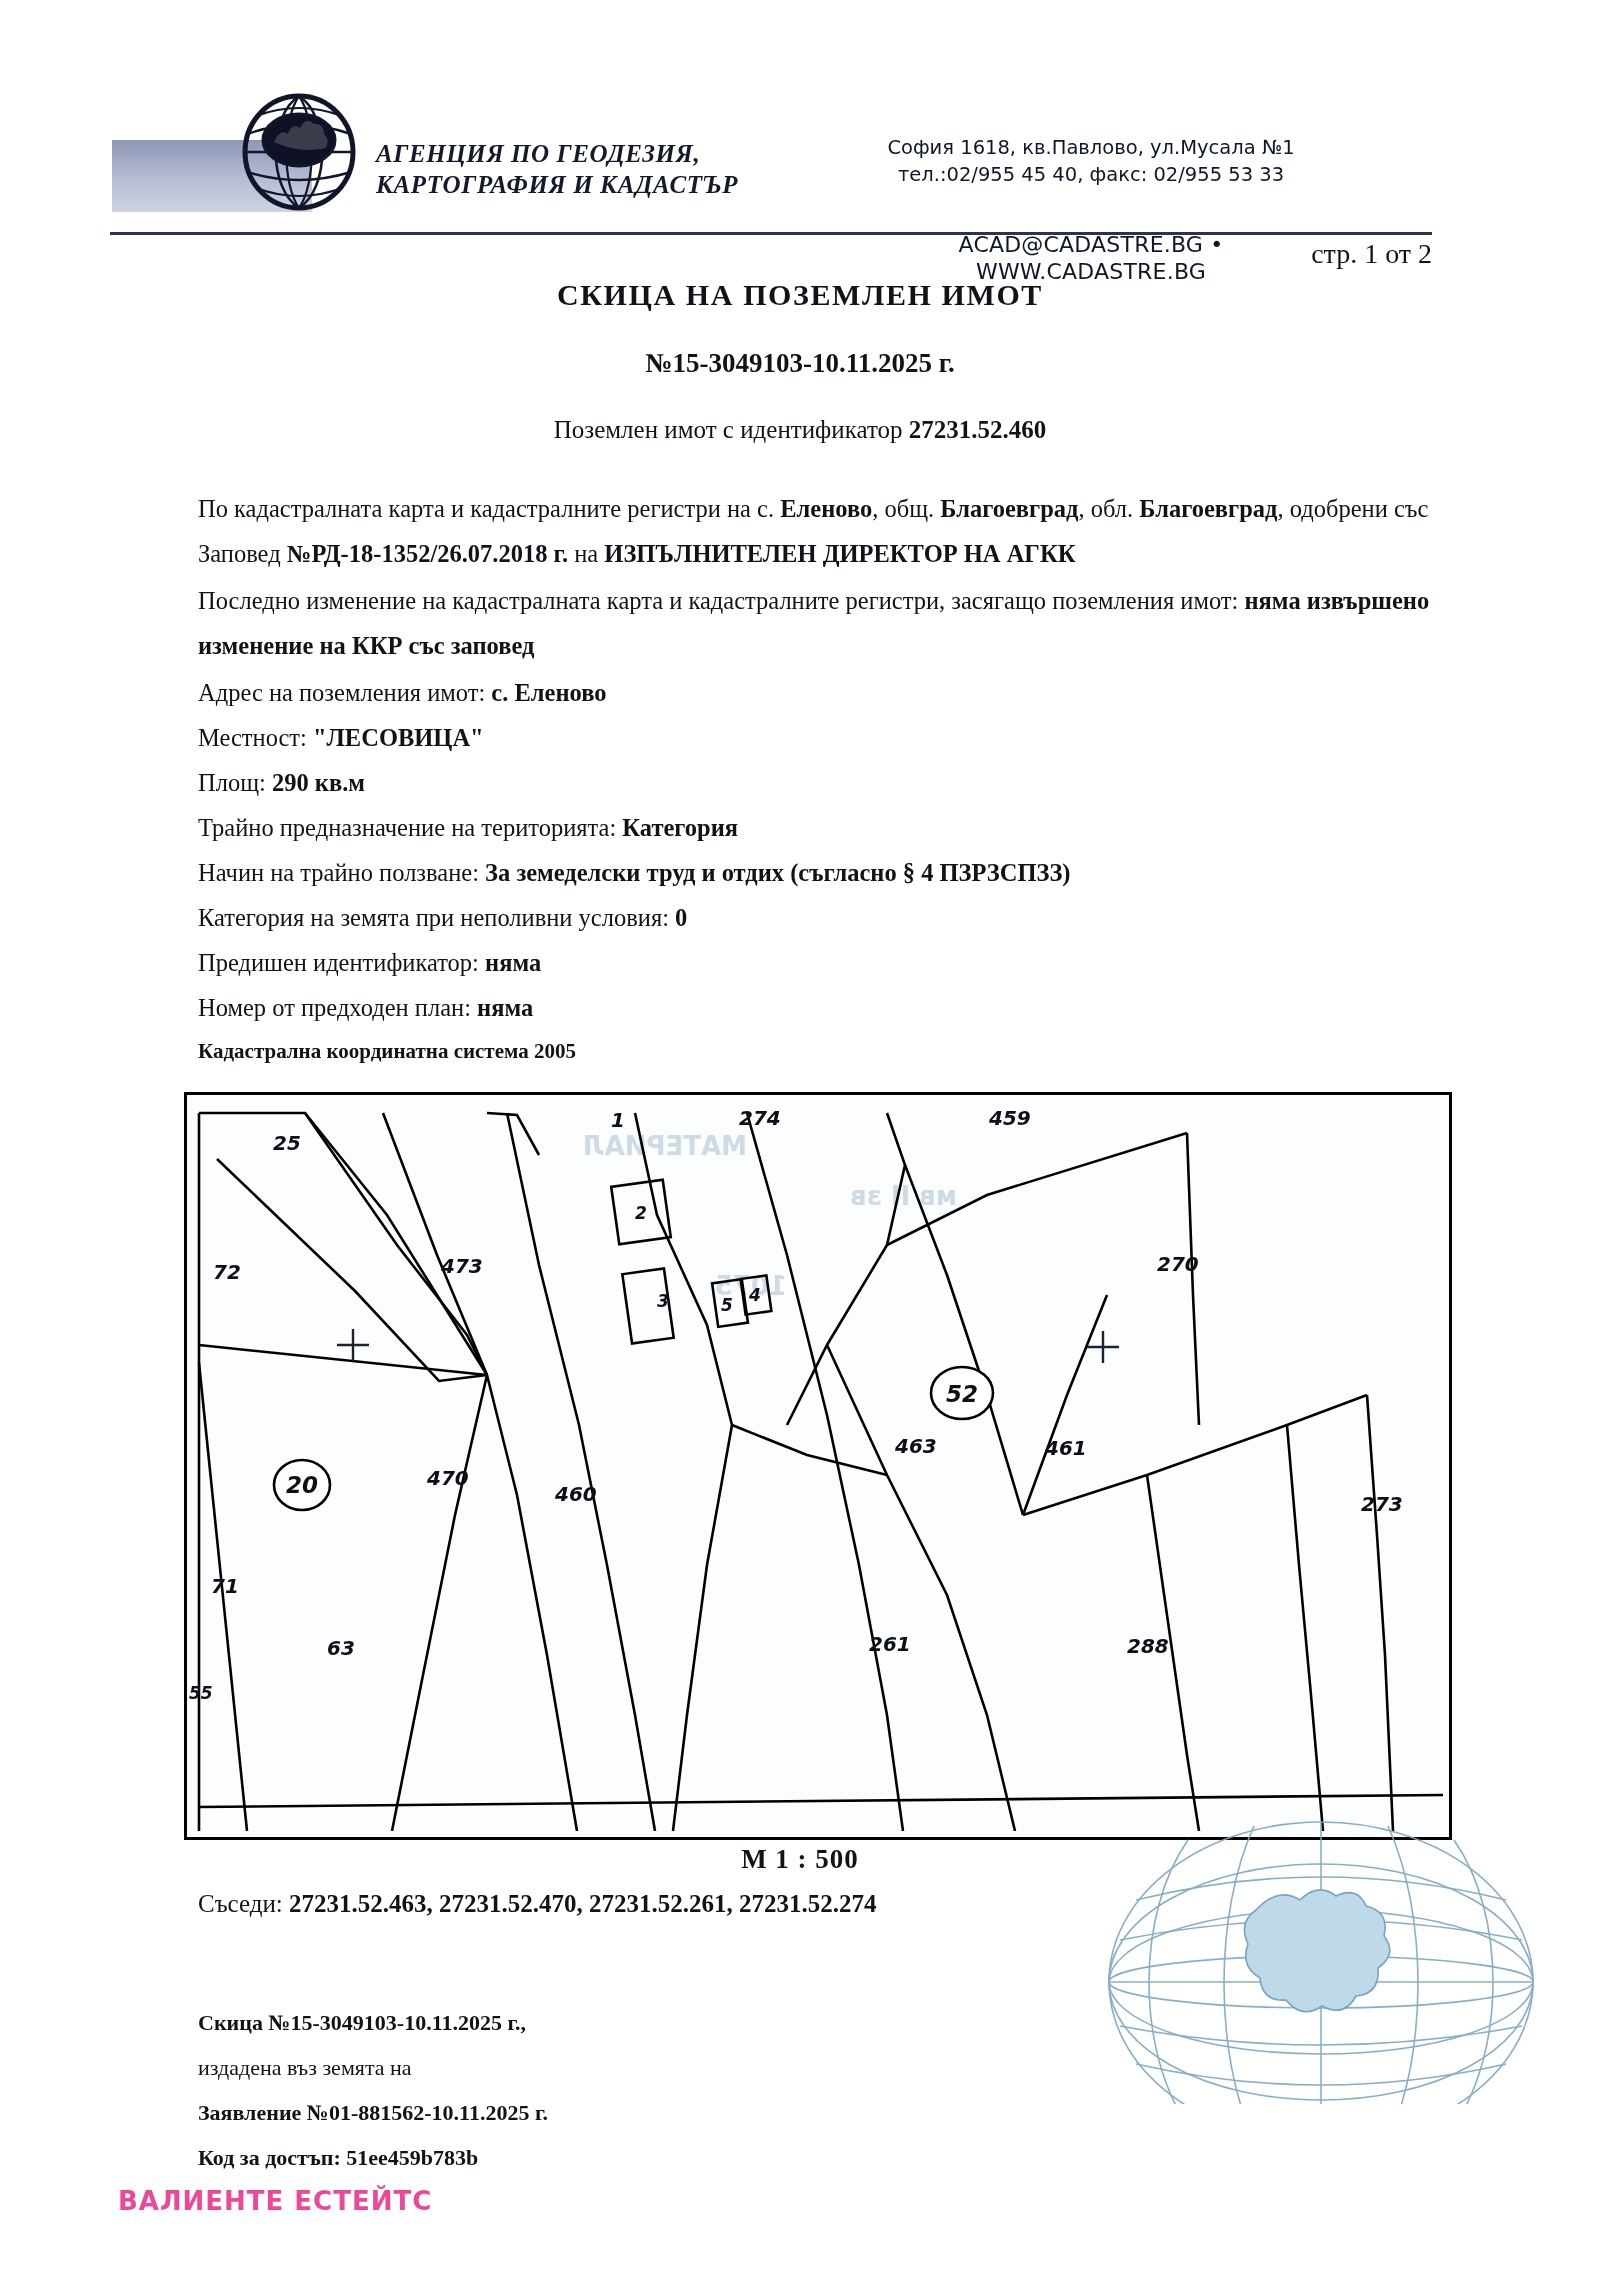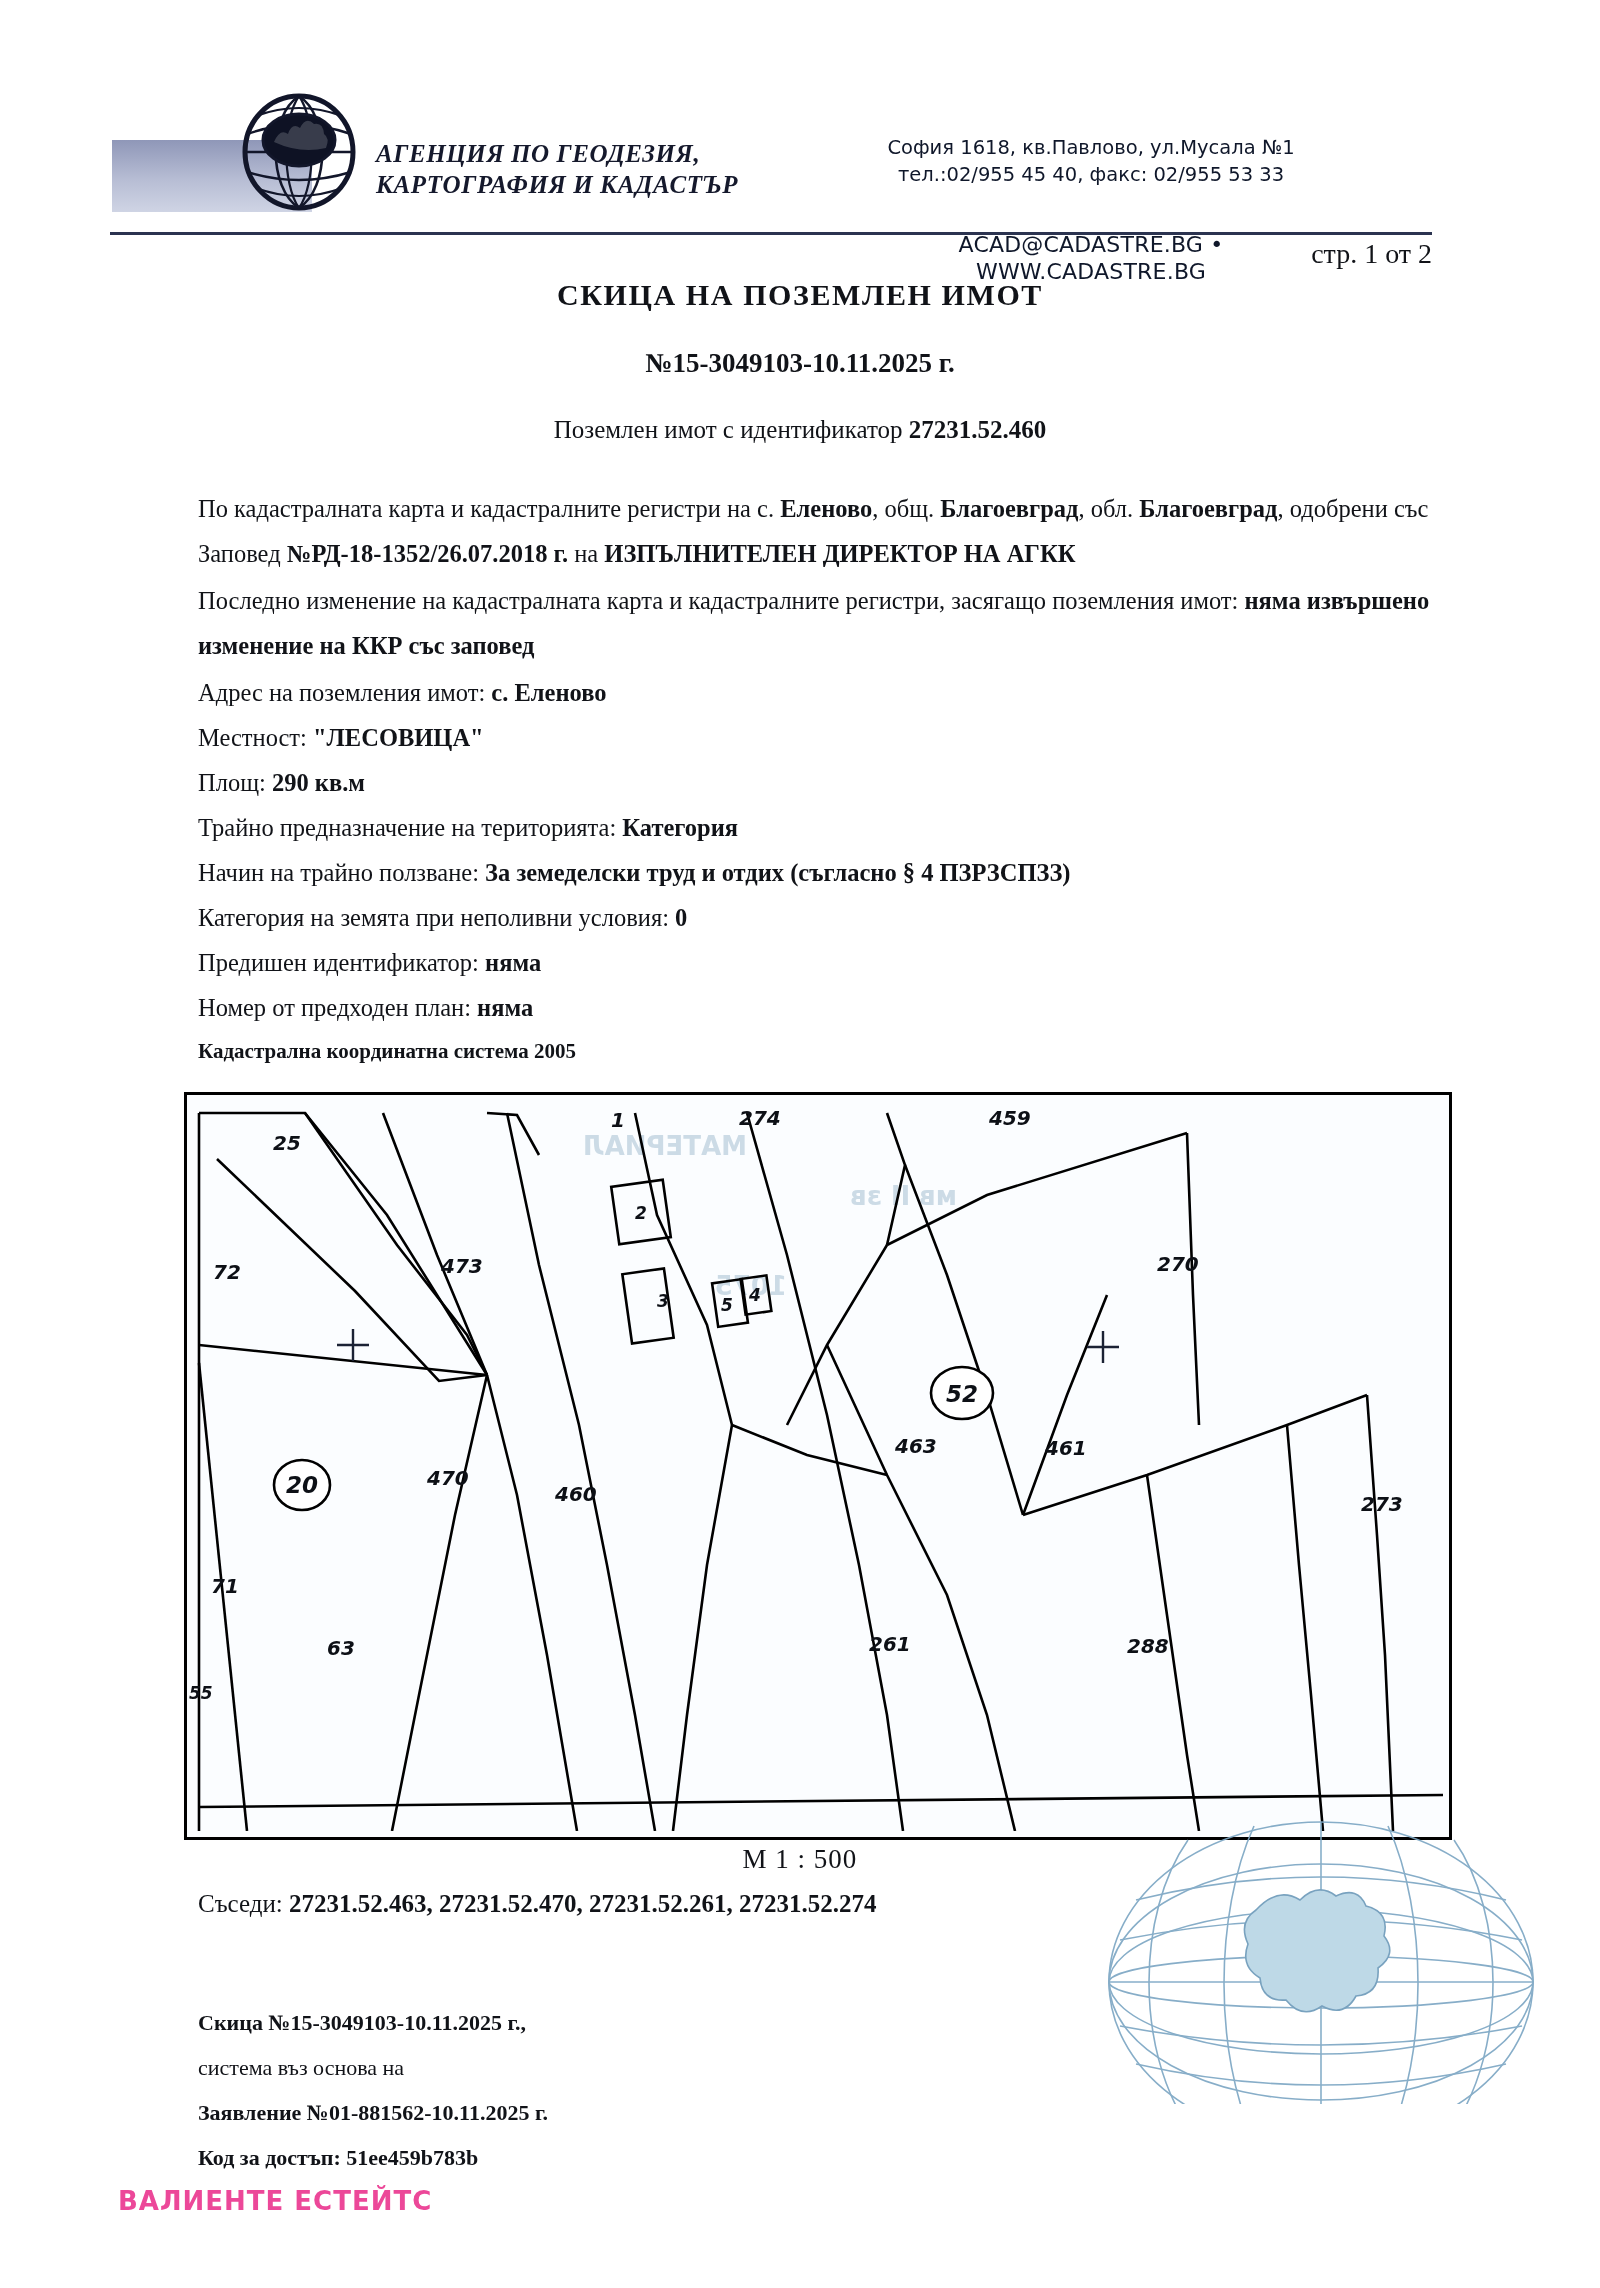--- a/index.html
+++ b/index.html
@@ -160,21 +160,21 @@
     fill: #ccdbe6;
   }
 
   
   .scale-label {
     position: absolute;
     left: 0; top: 1844px;
     width: 1600px;
     text-align: center;
     font-size: 27px;
-    font-weight: 400;
+    font-weight: 700;
     letter-spacing: 1px;
   }
   .neighbors {
     position: absolute;
     left: 198px;
     top: 1890px;
     width: 1240px;
     font-size: 25px;
     text-align: left;
   }
@@ -395,21 +395,21 @@
 </div>
 
 <div class="scale-label">M 1 : 500</div>
 
 <div class="neighbors">
   <span>Съседи: </span><b>27231.52.463, 27231.52.470, 27231.52.261, 27231.52.274</b>
 </div>
 
 <div class="issue-block">
   <div>Скица №15-3049103-10.11.2025 г.,</div>
-  <div class="reg">система въз основа на</div>
+  <div class="reg">издадена въз земята на</div>
   <div>Заявление №01-881562-10.11.2025 г.</div>
   <div>
     <span>Код за достъп: </span><span>51ee459b783b</span>
   </div>
 </div>
 
 <div class="globe-watermark">
   <svg viewBox="0 0 430 290" width="430" height="290">
     <g fill="none" stroke="#7da7c4" stroke-width="1.6">
       <ellipse cx="215" cy="168" rx="212" ry="160"></ellipse>

